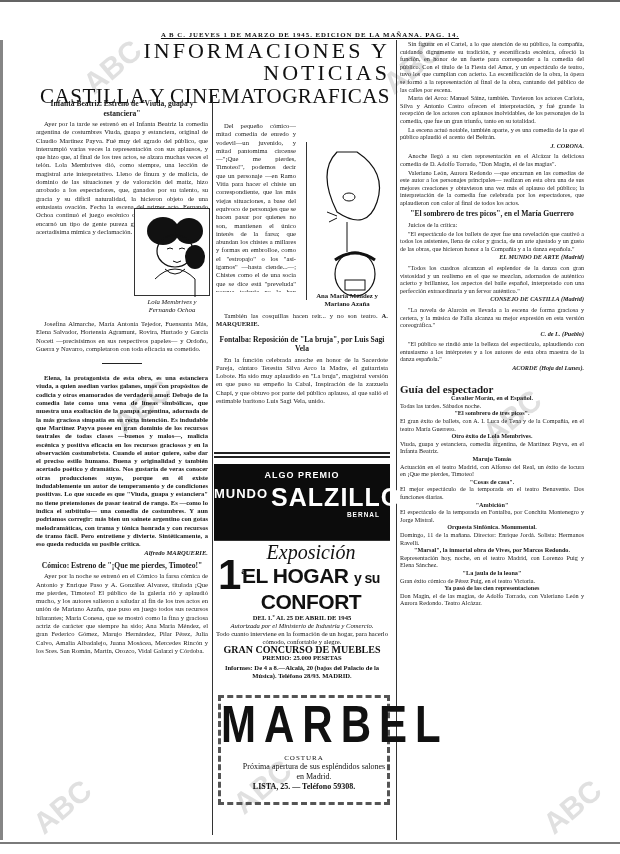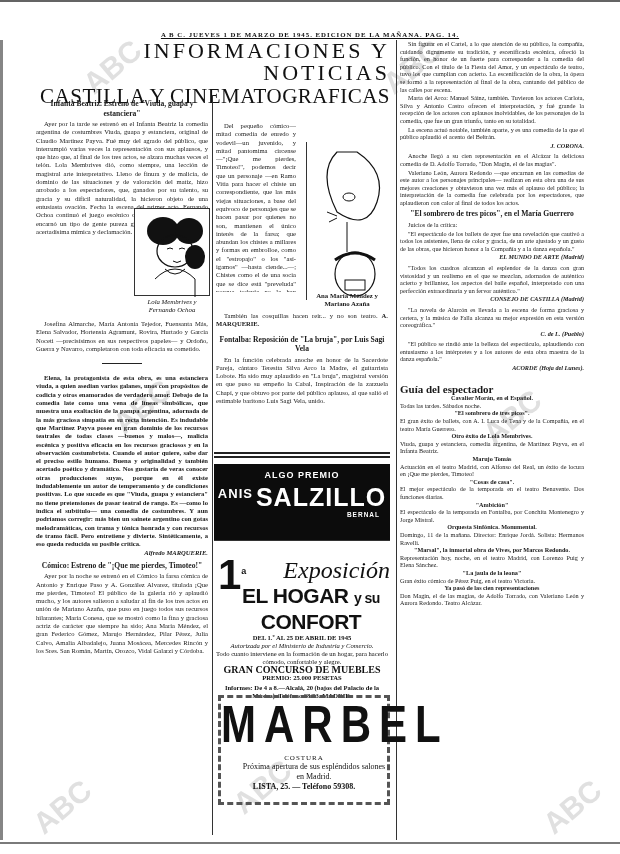--- a/index.html
+++ b/index.html
@@ -33,21 +33,21 @@
   .caption { position: absolute; font-size: 6.8px; font-style: italic; text-align: center; line-height: 8px; }
   .ad-anis {
     position: absolute; left: 214px; top: 464px; width: 176px; height: 76px; background: #0c0c0c;
     color: #fff; text-align: center; font-family: "Liberation Sans", sans-serif;
   }
   .ad-anis .t1 { font-size: 9px; font-weight: bold; letter-spacing: 1px; padding-top: 6px; }
   .ad-anis .t2 { font-size: 25px; font-weight: bold; letter-spacing: 1px; line-height: 28px; }
   .ad-anis .t2 .anis { font-size: 13px; vertical-align: 8px; margin-right: 3px; }
   .ad-anis .t3 { font-size: 6.5px; font-weight: bold; text-align: right; padding-right: 10px; letter-spacing: 1px; }
   .ad-expo { position: absolute; left: 214px; top: 540px; width: 176px; height: 150px; border-top: 1px solid #333; text-align: center; }
-  .ad-expo .script { font-family: "Liberation Serif", serif; font-style: italic; font-size: 24px; margin-top: 16px; margin-left: 18px; text-align: right;}
+  .ad-expo .script { font-family: "Liberation Serif", serif; font-style: italic; font-size: 20px; margin-top: 0; margin-left: 18px;}
   .ad-expo .num { position: absolute; left: 4px; top: 10px; font-size: 42px; font-weight: bold; font-family: "Liberation Sans", sans-serif; }
   .ad-expo .num sup { font-size: 9px; }
   .ad-expo .big { font-family: "Liberation Sans", sans-serif; font-weight: bold; font-size: 21px; letter-spacing: -0.5px; margin-left: 18px; line-height: 24px;}
   .ad-expo .big small { font-size: 14px; text-align: center; }
   .ad-expo .line { font-size: 6.6px; line-height: 8px; font-weight: bold; }
   .ad-expo .norm { font-size: 6.6px; line-height: 8px; }
   .ad-marbel {
     position: absolute; left: 218px; top: 695px; width: 172px; height: 110px;
     border: 3px dashed #555; text-align: center;
   }
@@ -141,21 +141,21 @@
     <h3 style="margin-top:6px;">Fontalba: Reposición de "La bruja", por Luis Sagi Vela</h3>
     <p>En la función celebrada anoche en honor de la Sacerdote Pareja, cántaro Teresita Silva Arco la Madre, el guitarrista Lobote. Ha sido muy aplaudido en "La bruja", magistral versión en que puso su empeño la Cabal, Inspiración de la zarzuela Chapí, y que obtuvo por parte del público aplauso, al que salió el estimable barítono Luis Sagi Vela, unido.</p>
   </div>
 
   <div class="double-rule" style="top:452px;"></div>
   <div class="double-rule" style="top:456px;"></div>
 
   <div class="ad-anis">
     <div class="t1">ALGO PREMIO</div>
     <div class="t2">
-      <span class="anis">ANIS</span><span>SALZILLO</span>
+      <span class="anis">MUNDO</span><span>SALZILLO</span>
     </div>
     <div class="t3">BERNAL</div>
   </div>
 
   <div class="ad-expo">
     <div class="num"><span>1</span><sup>a</sup></div>
     <div class="script">Exposición</div>
     <div class="big">
       <span>EL HOGAR</span>
       <small>y su</small>

